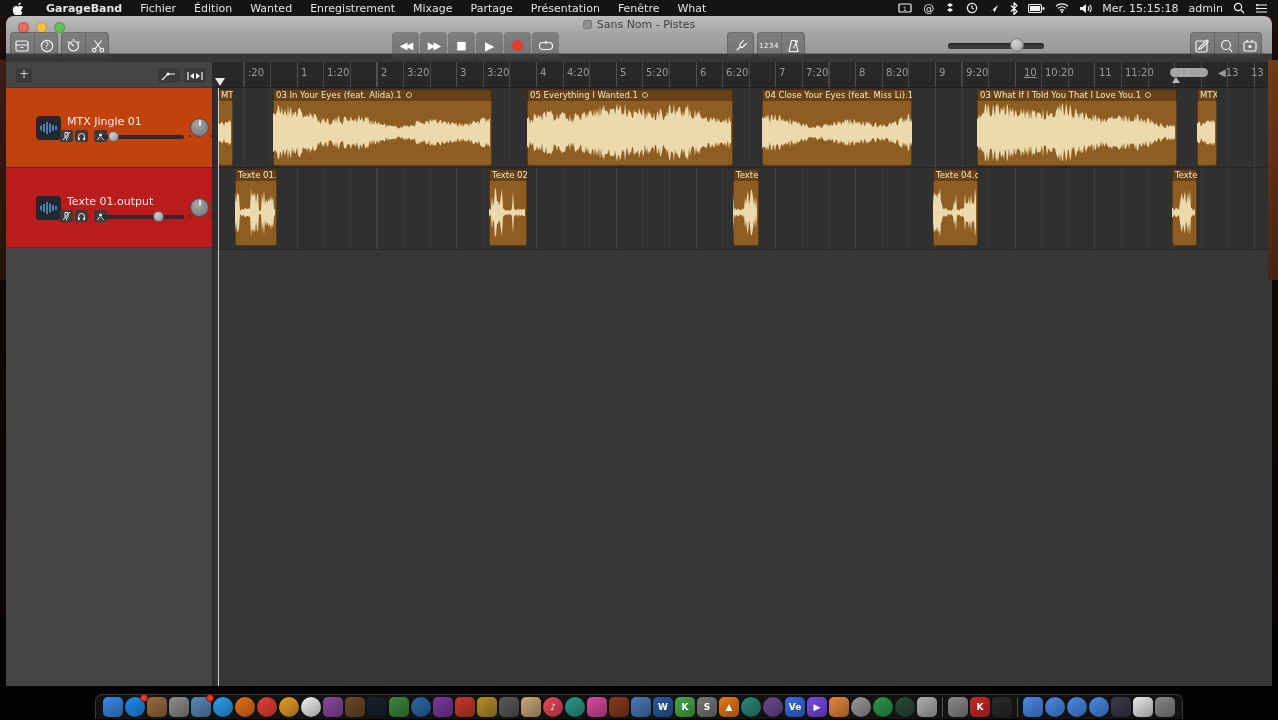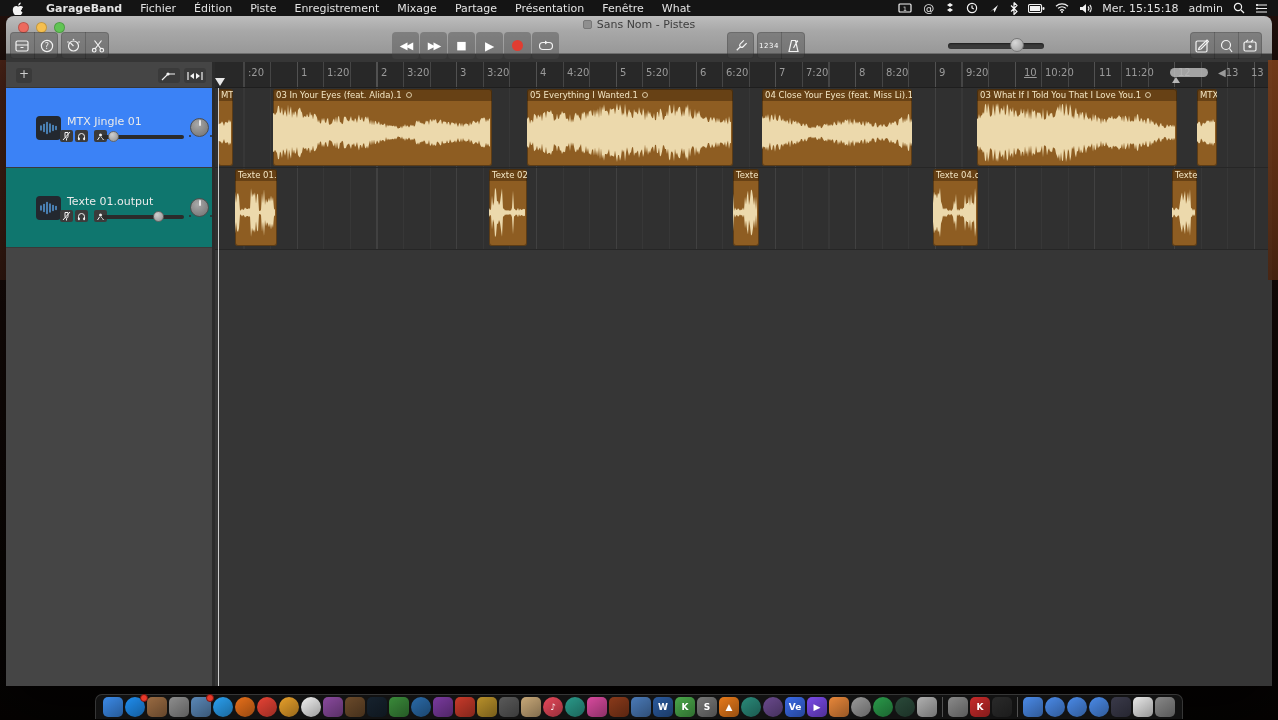--- a/index.html
+++ b/index.html
@@ -65,22 +65,22 @@
   
   .content { position:absolute; left:0; top:46px; right:0; bottom:0; background:#3a3a3a; }
   .track-col { position:absolute; left:0; top:0; width:209px; bottom:0; background:#454545; border-right:3px solid #2b2b2b; }
   .col-head { position:absolute; left:0; top:0; width:100%; height:26px; background:#454545; border-bottom:1px solid #363636; }
   .add-track { position:absolute; left:10px; top:6px; width:16px; height:15px; background:#3a3a3a; border-radius:3px;
     color:#cfcfcf; font-size:12px; line-height:13px; text-align:center; }
   .col-head .mini { position:absolute; top:6px; width:22px; height:15px; background:#3a3a3a; border-radius:3px;
     display:flex; align-items:center; justify-content:center; }
 
   .track-row { position:absolute; left:0; width:100%; height:80px; border-bottom:1px solid #393939; }
-  .track-row.sel { background:#3b82f6; }
-  .track-row.n2 { background:#0f766e; }
+  .track-row.sel { background:#c2410c; }
+  .track-row.n2 { background:#b91c1c; }
   .tr-tile { position:absolute; left:30px; top:28px; width:25px; height:24px; background:#23282f; border-radius:4px;
     display:flex; align-items:center; justify-content:center; }
   .tr-name { position:absolute; left:61px; top:27px; font-size:11px; color:#eaeaea; white-space:nowrap; }
   .tr-btns { position:absolute; left:54px; top:42px; display:flex; gap:2px; }
   .tr-sm { width:13px; height:12px; background:#3b3b3b; border-radius:2px; display:flex; align-items:center; justify-content:center; }
   .tr-sm.gap { margin-left:4px; }
   .tr-vol { position:absolute; left:96px; top:44px; width:82px; height:10px; }
   .tr-vol .t { position:absolute; top:3px; left:0; width:100%; height:4px; background:#2b2b2b; border-radius:2px; }
   .tr-vol .th { position:absolute; top:-1px; width:11px; height:11px; border-radius:50%;
     background:radial-gradient(circle at 35% 30%,#cfcfcf,#8f8f8f); border:1px solid #666; }
@@ -134,21 +134,21 @@
 <div class="menubar">
   <span class="apple">
     <svg width="11" height="13" viewBox="0 0 11 13">
         <path class="icnf" d="M8.2 6.9c0-1.7 1.4-2.5 1.5-2.6-.8-1.2-2-1.3-2.5-1.3-1-.1-2 .6-2.5.6-.5 0-1.3-.6-2.2-.6C1.4 3 .3 3.7-.2 4.8c-1 1.8-.3 4.6.7 6.1.5.7 1.1 1.6 1.9 1.5.7 0 1-.5 2-.5s1.2.5 2 .5 1.3-.7 1.8-1.5c.6-.8.8-1.6.8-1.7 0 0-1.6-.6-1.6-2.3zM6.6 1.6C7 1 7.3.3 7.2-.4c-.6 0-1.4.4-1.8 1-.4.5-.8 1.3-.7 2 .7.1 1.4-.4 1.9-1z" transform="translate(1.5,1)"></path>
       </svg>
   </span>
   <span class="menu-item app">GarageBand</span>
   <span id="menu-items" style="display:flex">
       <span class="menu-item">Fichier</span>
       <span class="menu-item">Édition</span>
-      <span class="menu-item">Piste</span>
+      <span class="menu-item">Wanted</span>
       <span class="menu-item">Enregistrement</span>
       <span class="menu-item">Mixage</span>
       <span class="menu-item">Partage</span>
       <span class="menu-item">Présentation</span>
       <span class="menu-item">Fenêtre</span>
       <span class="menu-item">What</span>
     </span>
   <span class="mb-right">
     <span class="stx">
         <svg width="15" height="11" viewBox="0 0 15 11">

